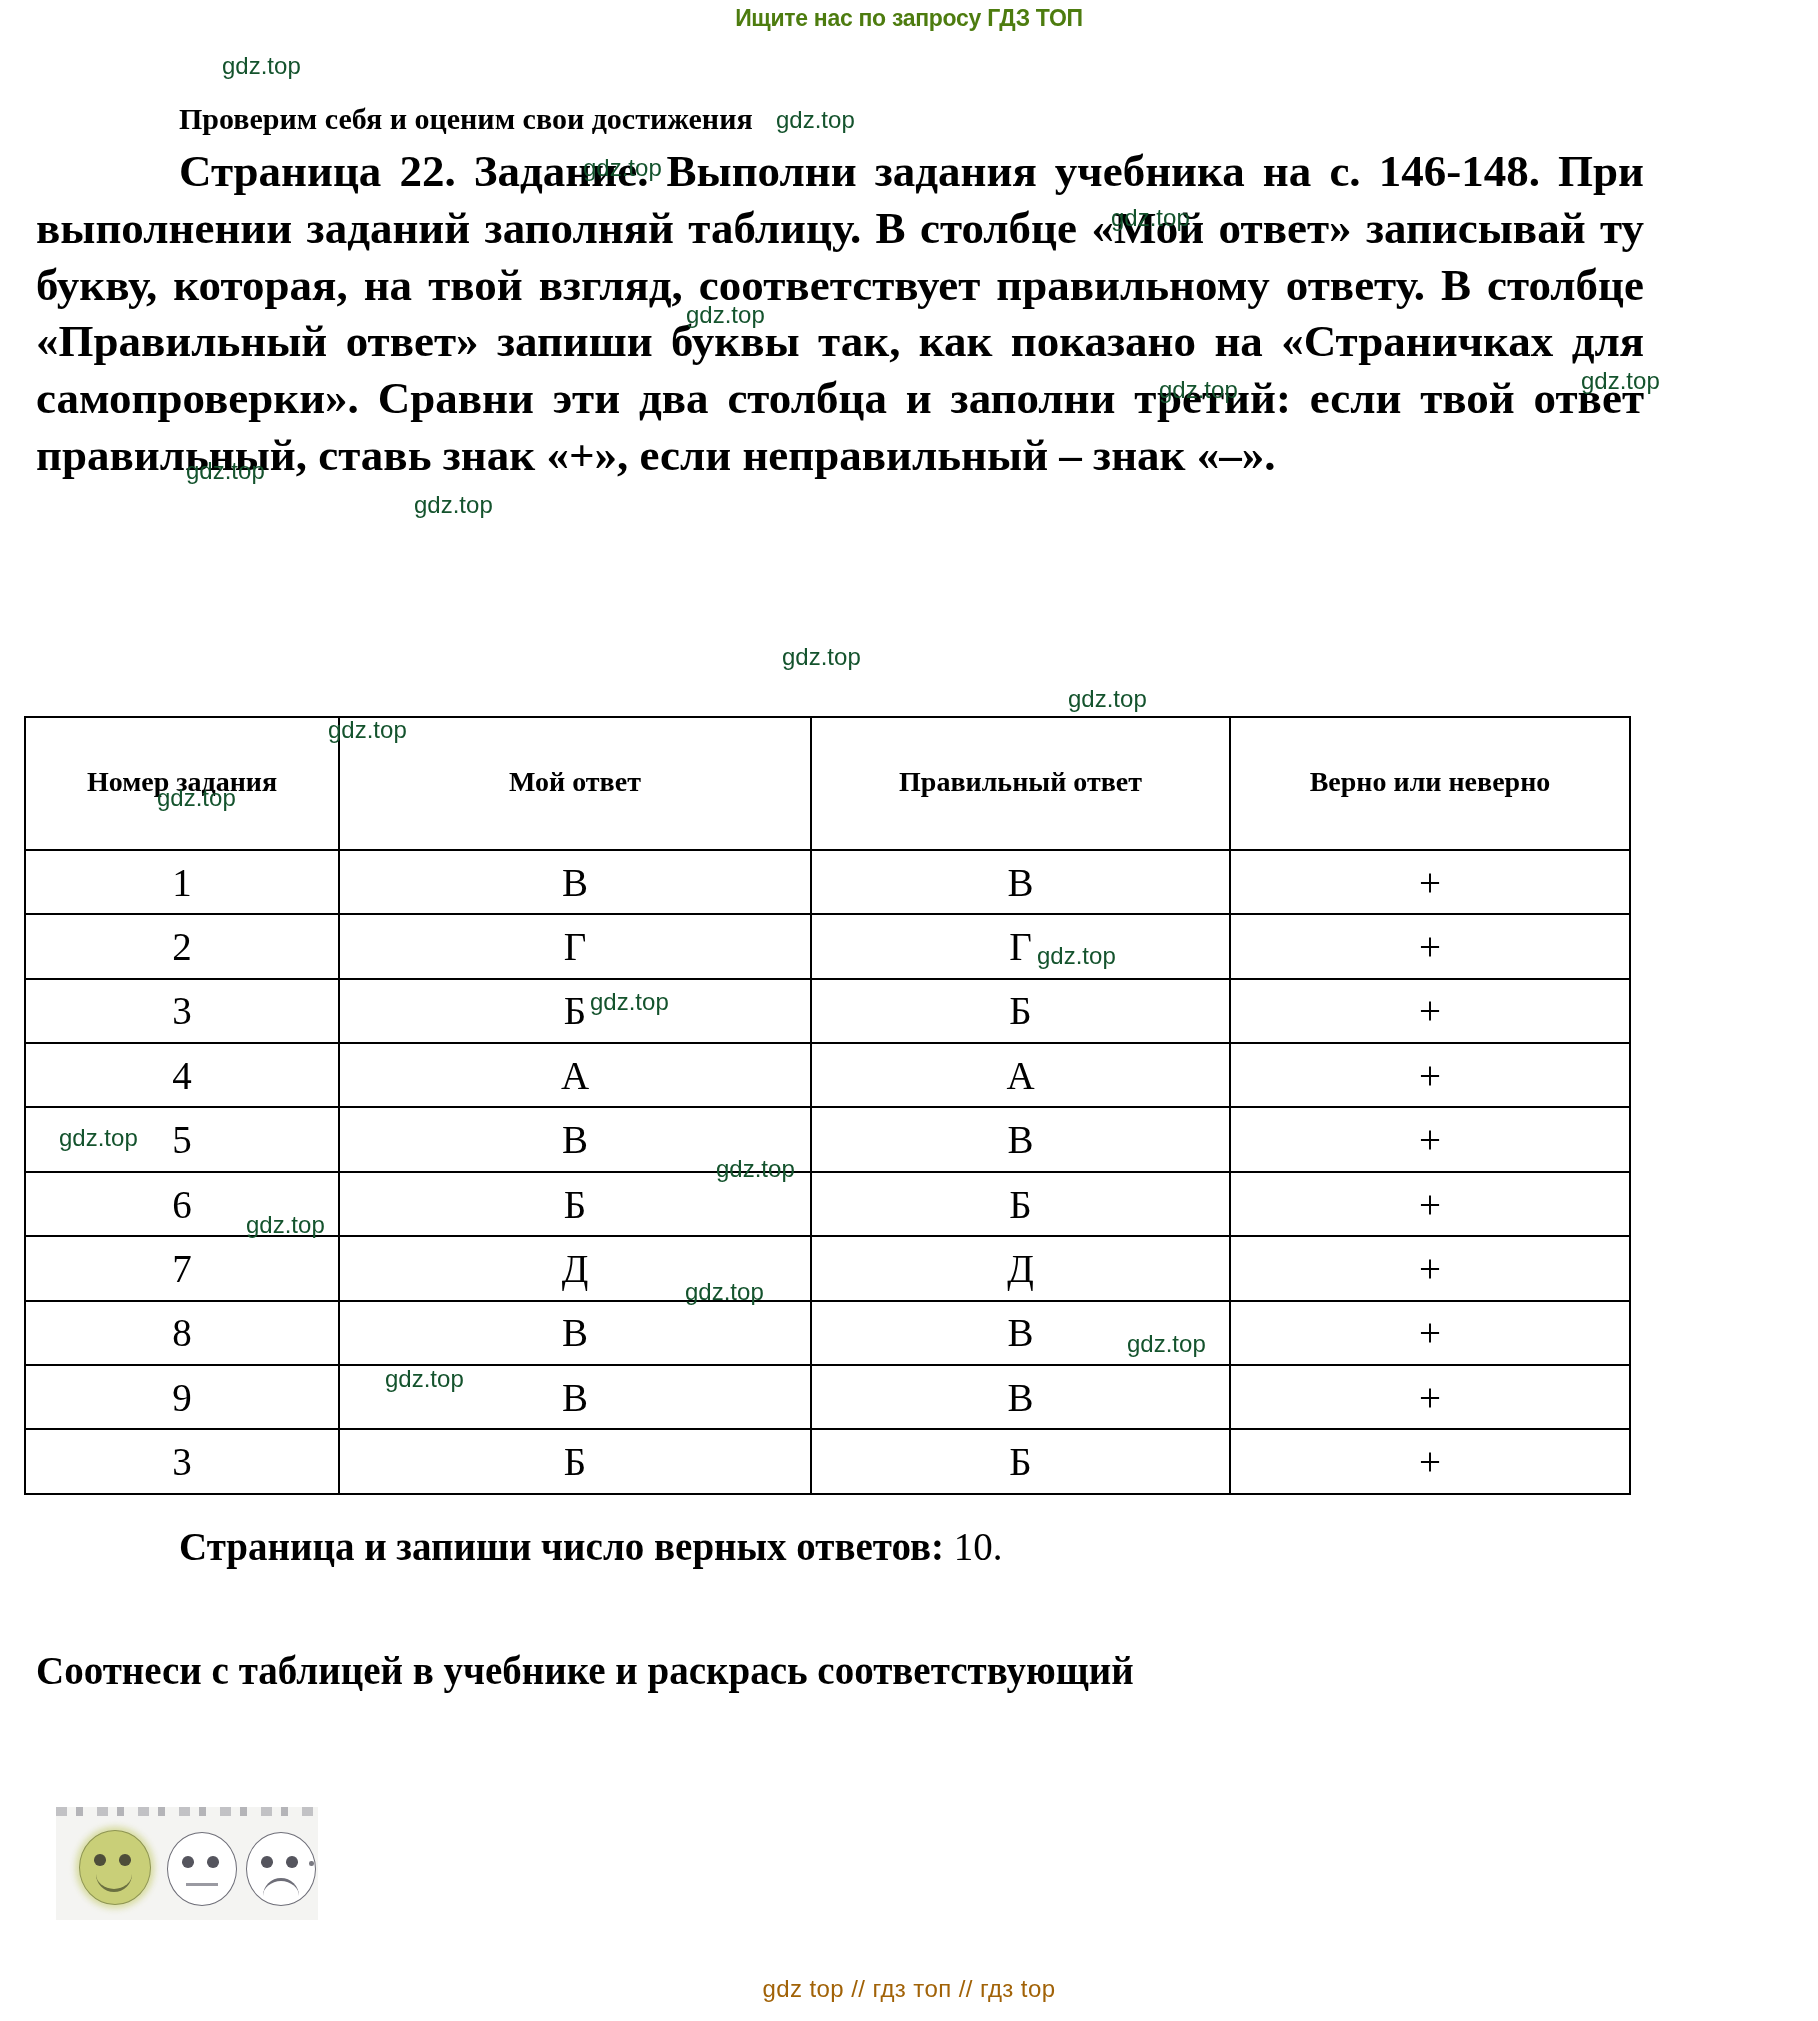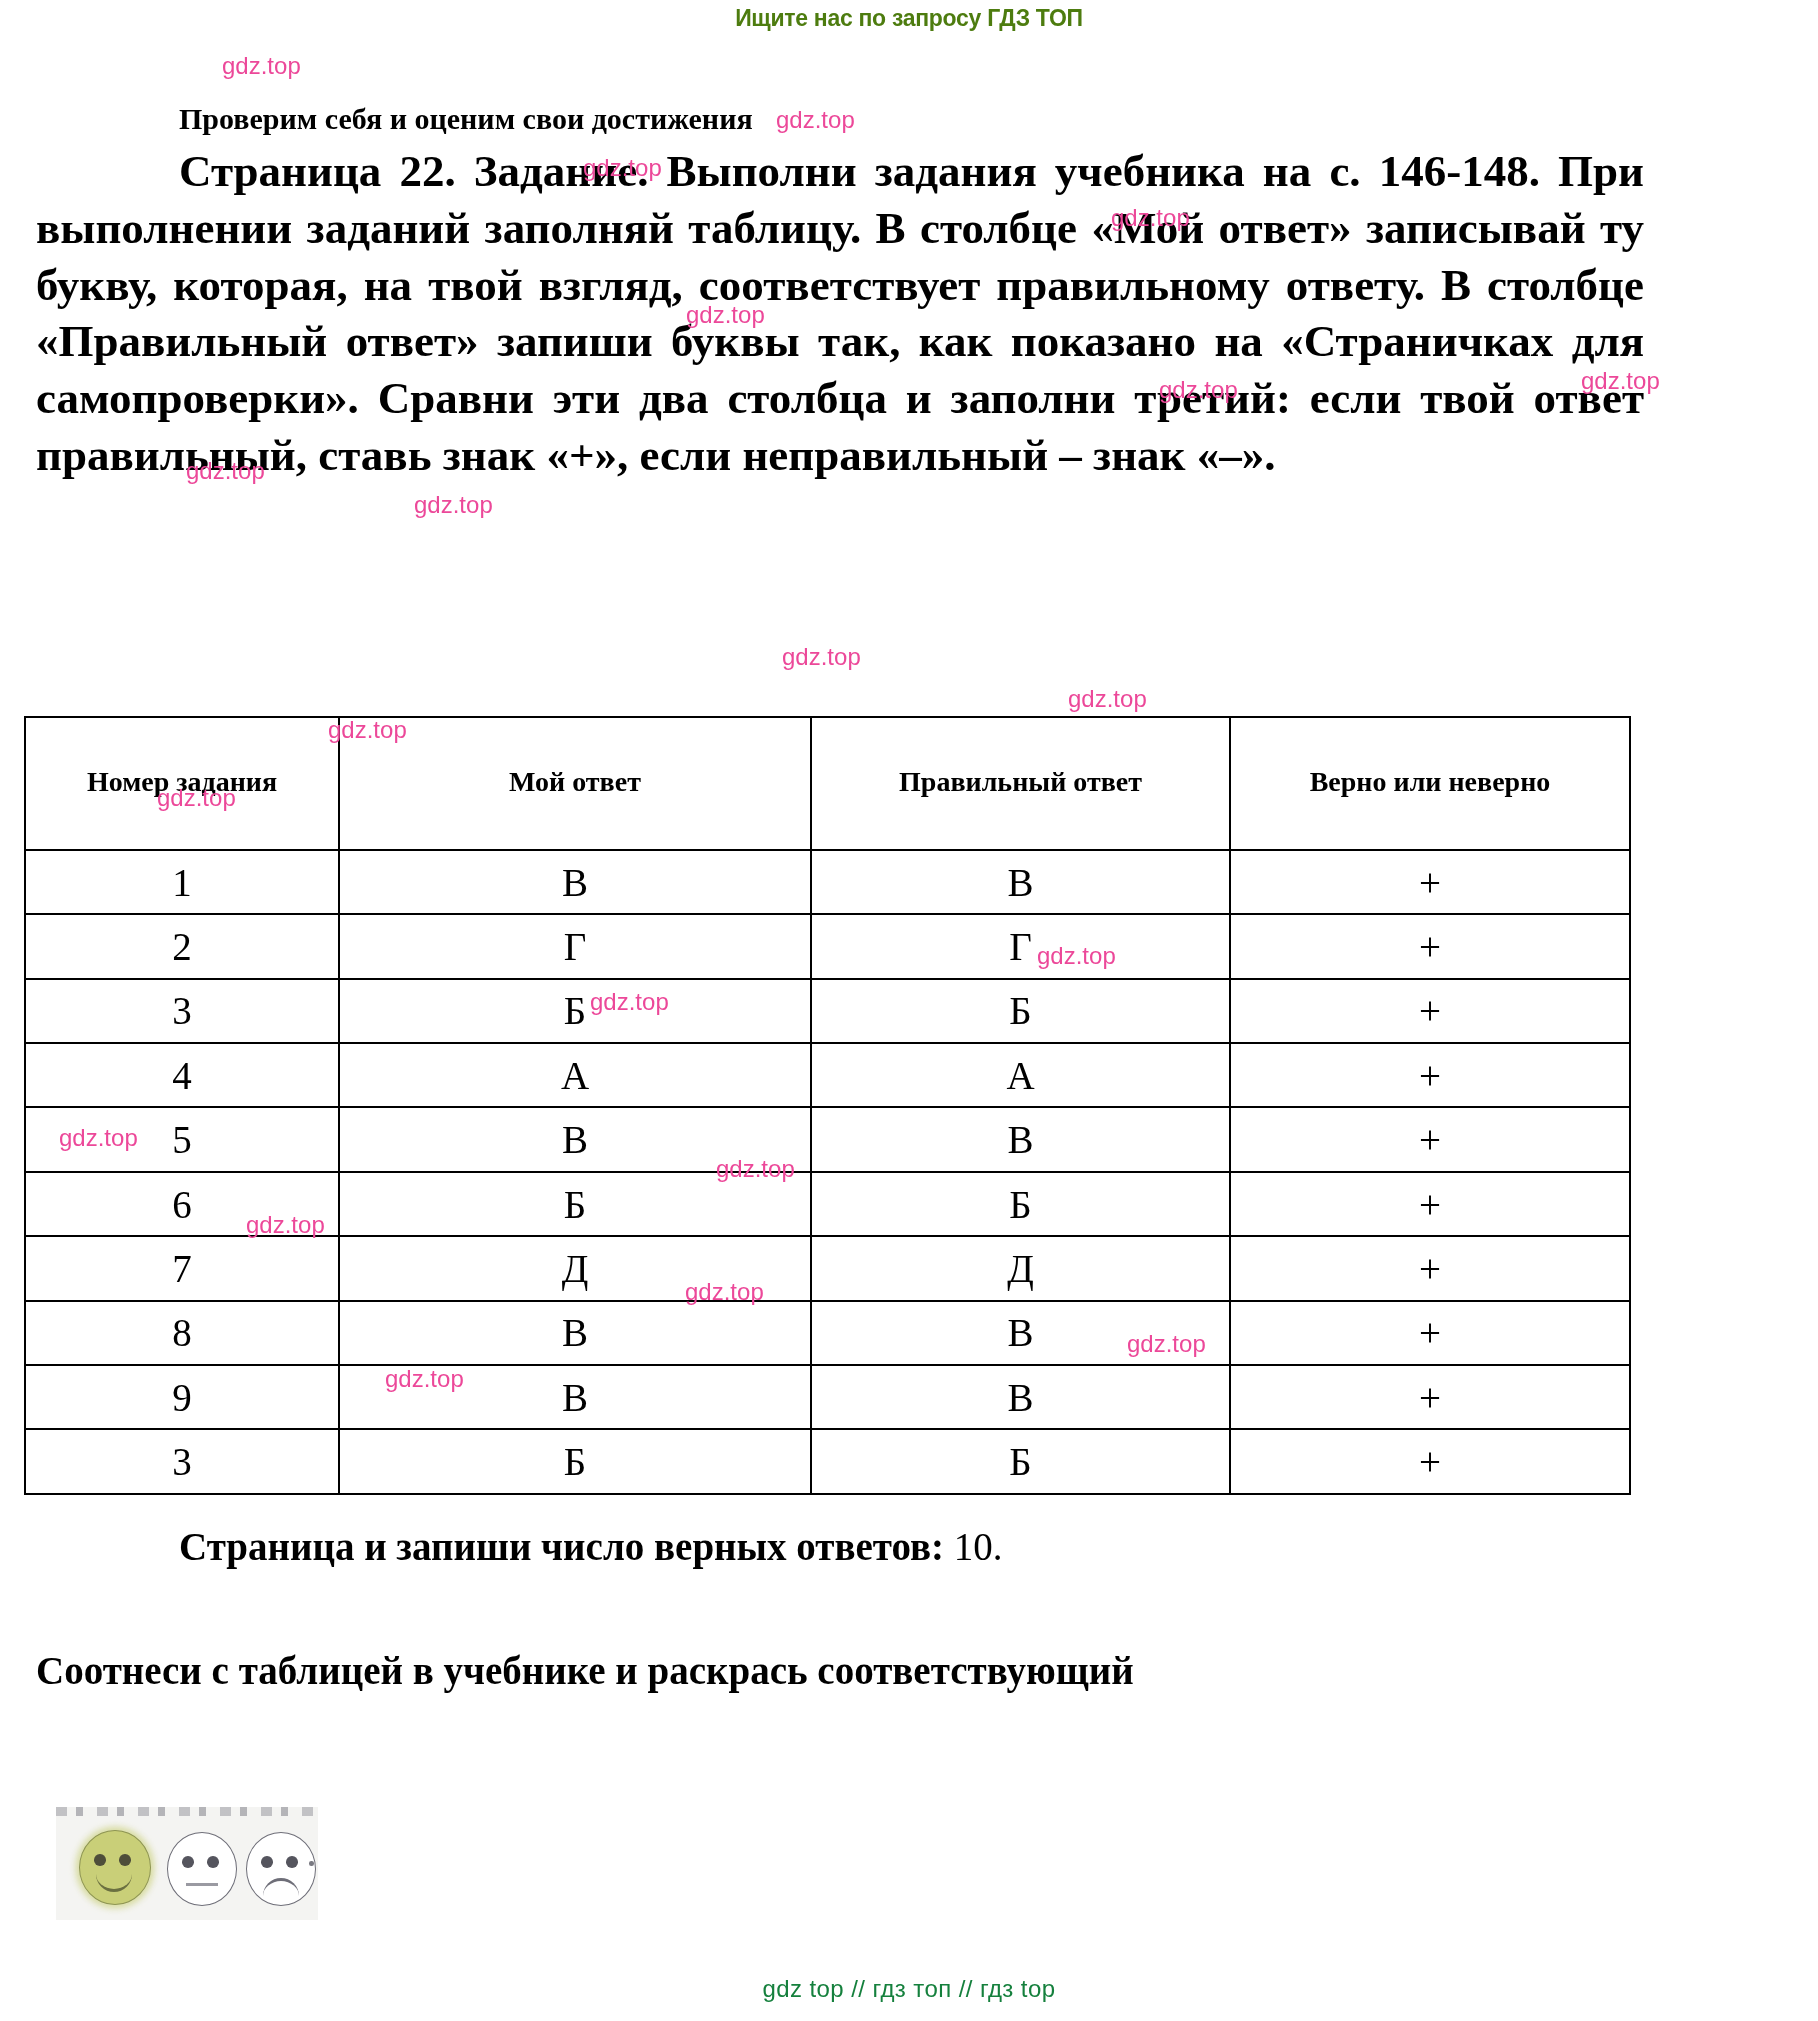--- a/index.html
+++ b/index.html
@@ -202,30 +202,30 @@
 
   
   #footer {
     position: absolute;
     left: 0;
     top: 1975px;
     width: 1818px;
     text-align: center;
     font-family: "Liberation Sans", sans-serif;
     font-size: 24px;
-    color: #15803d;
+    color: #a16207;
     letter-spacing: 0.4px;
   }
 
   
   .wm {
     position: absolute;
     font-family: "Liberation Sans", sans-serif;
     font-size: 24px;
-    color: #ec4899;
+    color: #14532d;
     white-space: nowrap;
     pointer-events: none;
   }
 </style>
 </head>
 <body>
 
 <div id="promo">Ищите нас по запросу ГДЗ ТОП</div>
 
 <div id="doc">

